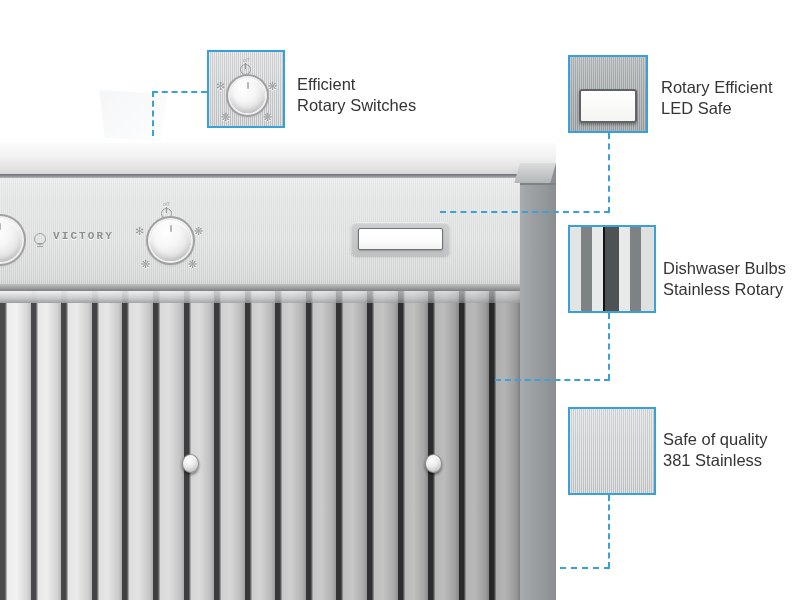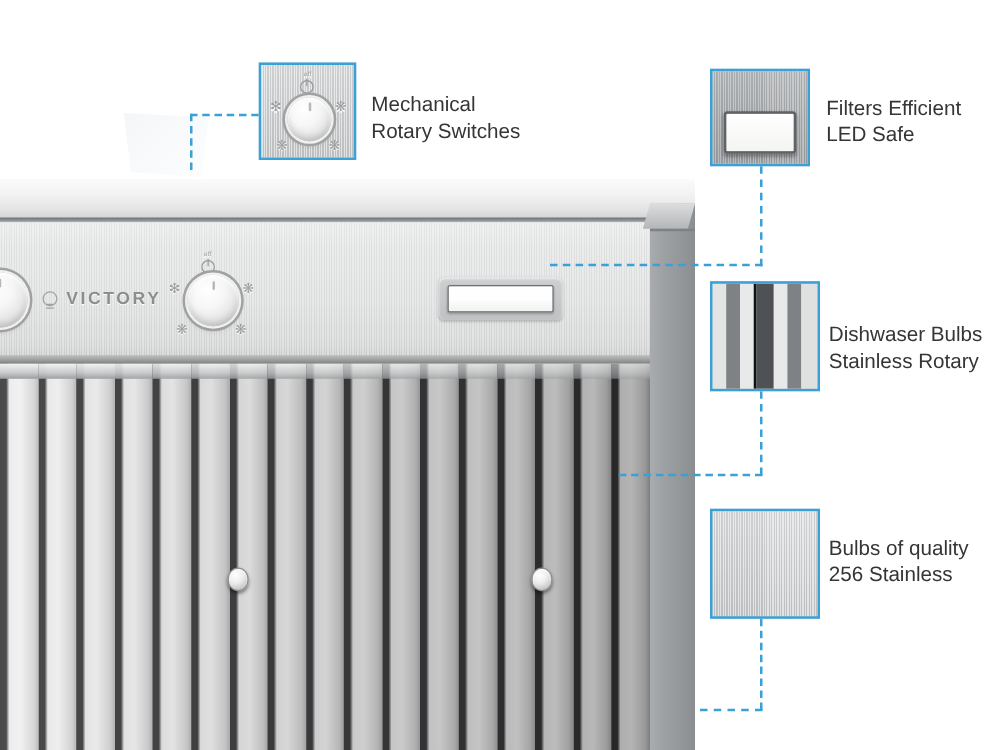--- a/index.html
+++ b/index.html
@@ -45,22 +45,23 @@
     background:linear-gradient(to bottom,#dcdddd,#b3b6b8);
     transform:skewX(-16deg);transform-origin:top left;
   }
   .side-wall-seam{
     position:absolute;left:520px;top:40px;width:36px;height:2px;background:#7e8285;
   }
 
   
   .brand{
     position:absolute;left:53px;top:230px;
-    font-size:14px;font-weight:bold;letter-spacing:2.1px;color:#8b8d8f;
+    font-size:11px;font-weight:bold;letter-spacing:2.1px;color:#8b8d8f;
     text-shadow:0 1px 0 #fdfdfd;
+    font-family:Liberation Mono, monospace;
   }
 
   
   .knob-wrap{position:absolute;}
   .knob{
     position:absolute;border-radius:50%;
     background:
       radial-gradient(circle at 38% 30%,#ffffff 0%,#f6f6f6 38%,#e4e4e4 66%,#cfcfcf 88%,#bdbdbd 100%);
     box-shadow:
       0 0 0 2px #f0f0f0,
@@ -275,30 +276,30 @@
       <div class="off-label" style="left:34px;top:5px;">off</div>
       <div class="power-glyph" style="left:31px;top:12px;"></div>
       <div class="knob" style="left:21px;top:26px;width:35px;height:35px;">
         <div class="knob-tick"></div>
       </div>
       <div class="knob-icon" style="left:7px;top:29px;">✻</div>
       <div class="knob-icon" style="left:59px;top:29px;">❋</div>
       <div class="knob-icon" style="left:12px;top:60px;">❋</div>
       <div class="knob-icon" style="left:54px;top:60px;">❋</div>
     </div>
-    <div class="callout-text" style="left:297px;top:74px;">Mechanical</div>
+    <div class="callout-text" style="left:297px;top:74px;">Efficient</div>
     <div class="callout-text" style="left:297px;top:95px;">Rotary Switches</div>
   </div>
 
   <div class="callout">
     <div class="swatch" style="left:568px;top:55px;width:80px;height:78px;">
       <div class="sw-led-body"></div>
       <div class="sw-led-glass"></div>
     </div>
-    <div class="callout-text" style="left:661px;top:77px;">Filters Efficient</div>
+    <div class="callout-text" style="left:661px;top:77px;">Rotary Efficient</div>
     <div class="callout-text" style="left:661px;top:98px;">LED Safe</div>
   </div>
 
   <div class="callout">
     <div class="swatch" style="left:568px;top:225px;width:88px;height:88px;">
       <div id="filter-stripe-host" style="position:absolute;inset:0;">
           <div class="stripe" style="left: 0%; width: 13%; background: rgb(227, 228, 228);"></div>
           <div class="stripe" style="left: 13%; width: 13%; background: rgb(127, 130, 132);"></div>
           <div class="stripe" style="left: 26%; width: 13%; background: rgb(232, 233, 233);"></div>
           <div class="stripe" style="left: 39%; width: 3%; background: rgb(17, 18, 20);"></div>
@@ -309,17 +310,17 @@
         </div>
     </div>
     <div class="callout-text" style="left:663px;top:258px;">Dishwaser Bulbs</div>
     <div class="callout-text" style="left:663px;top:279px;">Stainless Rotary</div>
   </div>
 
   <div class="callout">
     <div class="swatch" style="left:568px;top:407px;width:88px;height:88px;">
       <div class="sw-steel"></div>
     </div>
-    <div class="callout-text" style="left:663px;top:429px;">Bulbs of quality</div>
-    <div class="callout-text" style="left:663px;top:450px;">256 Stainless</div>
+    <div class="callout-text" style="left:663px;top:429px;">Safe of quality</div>
+    <div class="callout-text" style="left:663px;top:450px;">381 Stainless</div>
   </div>
 
 </div>
 
 </body></html>

